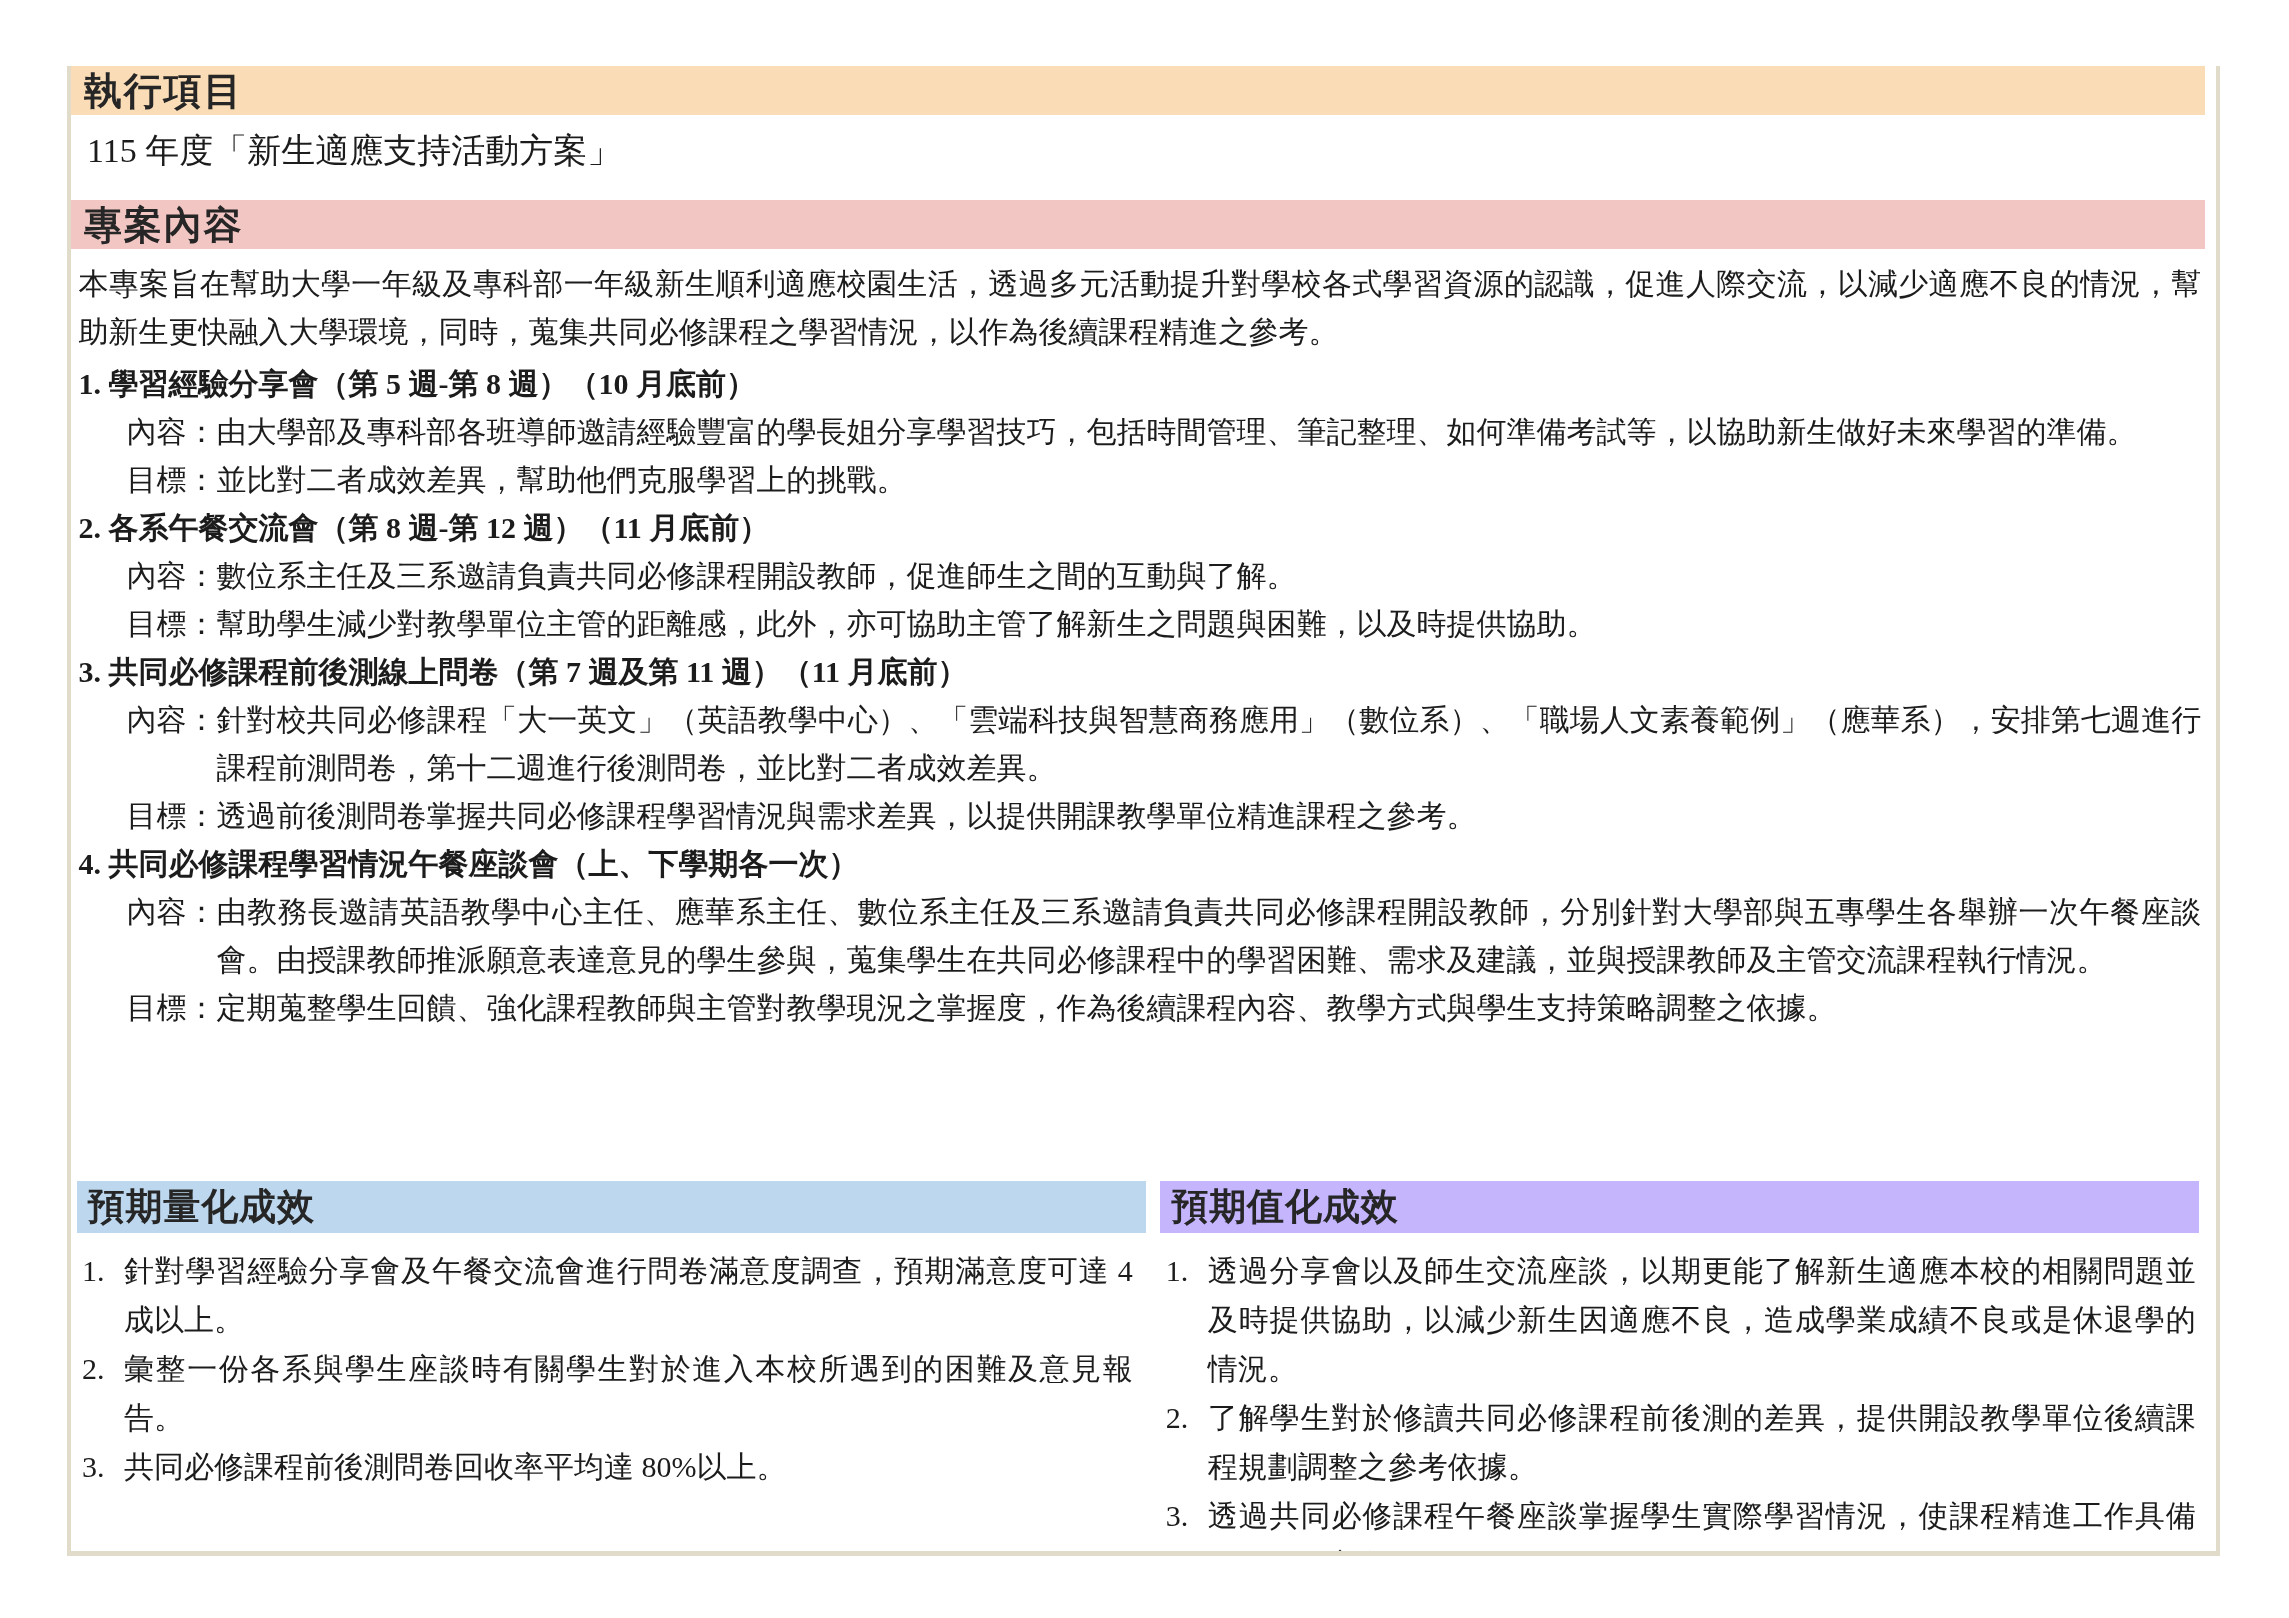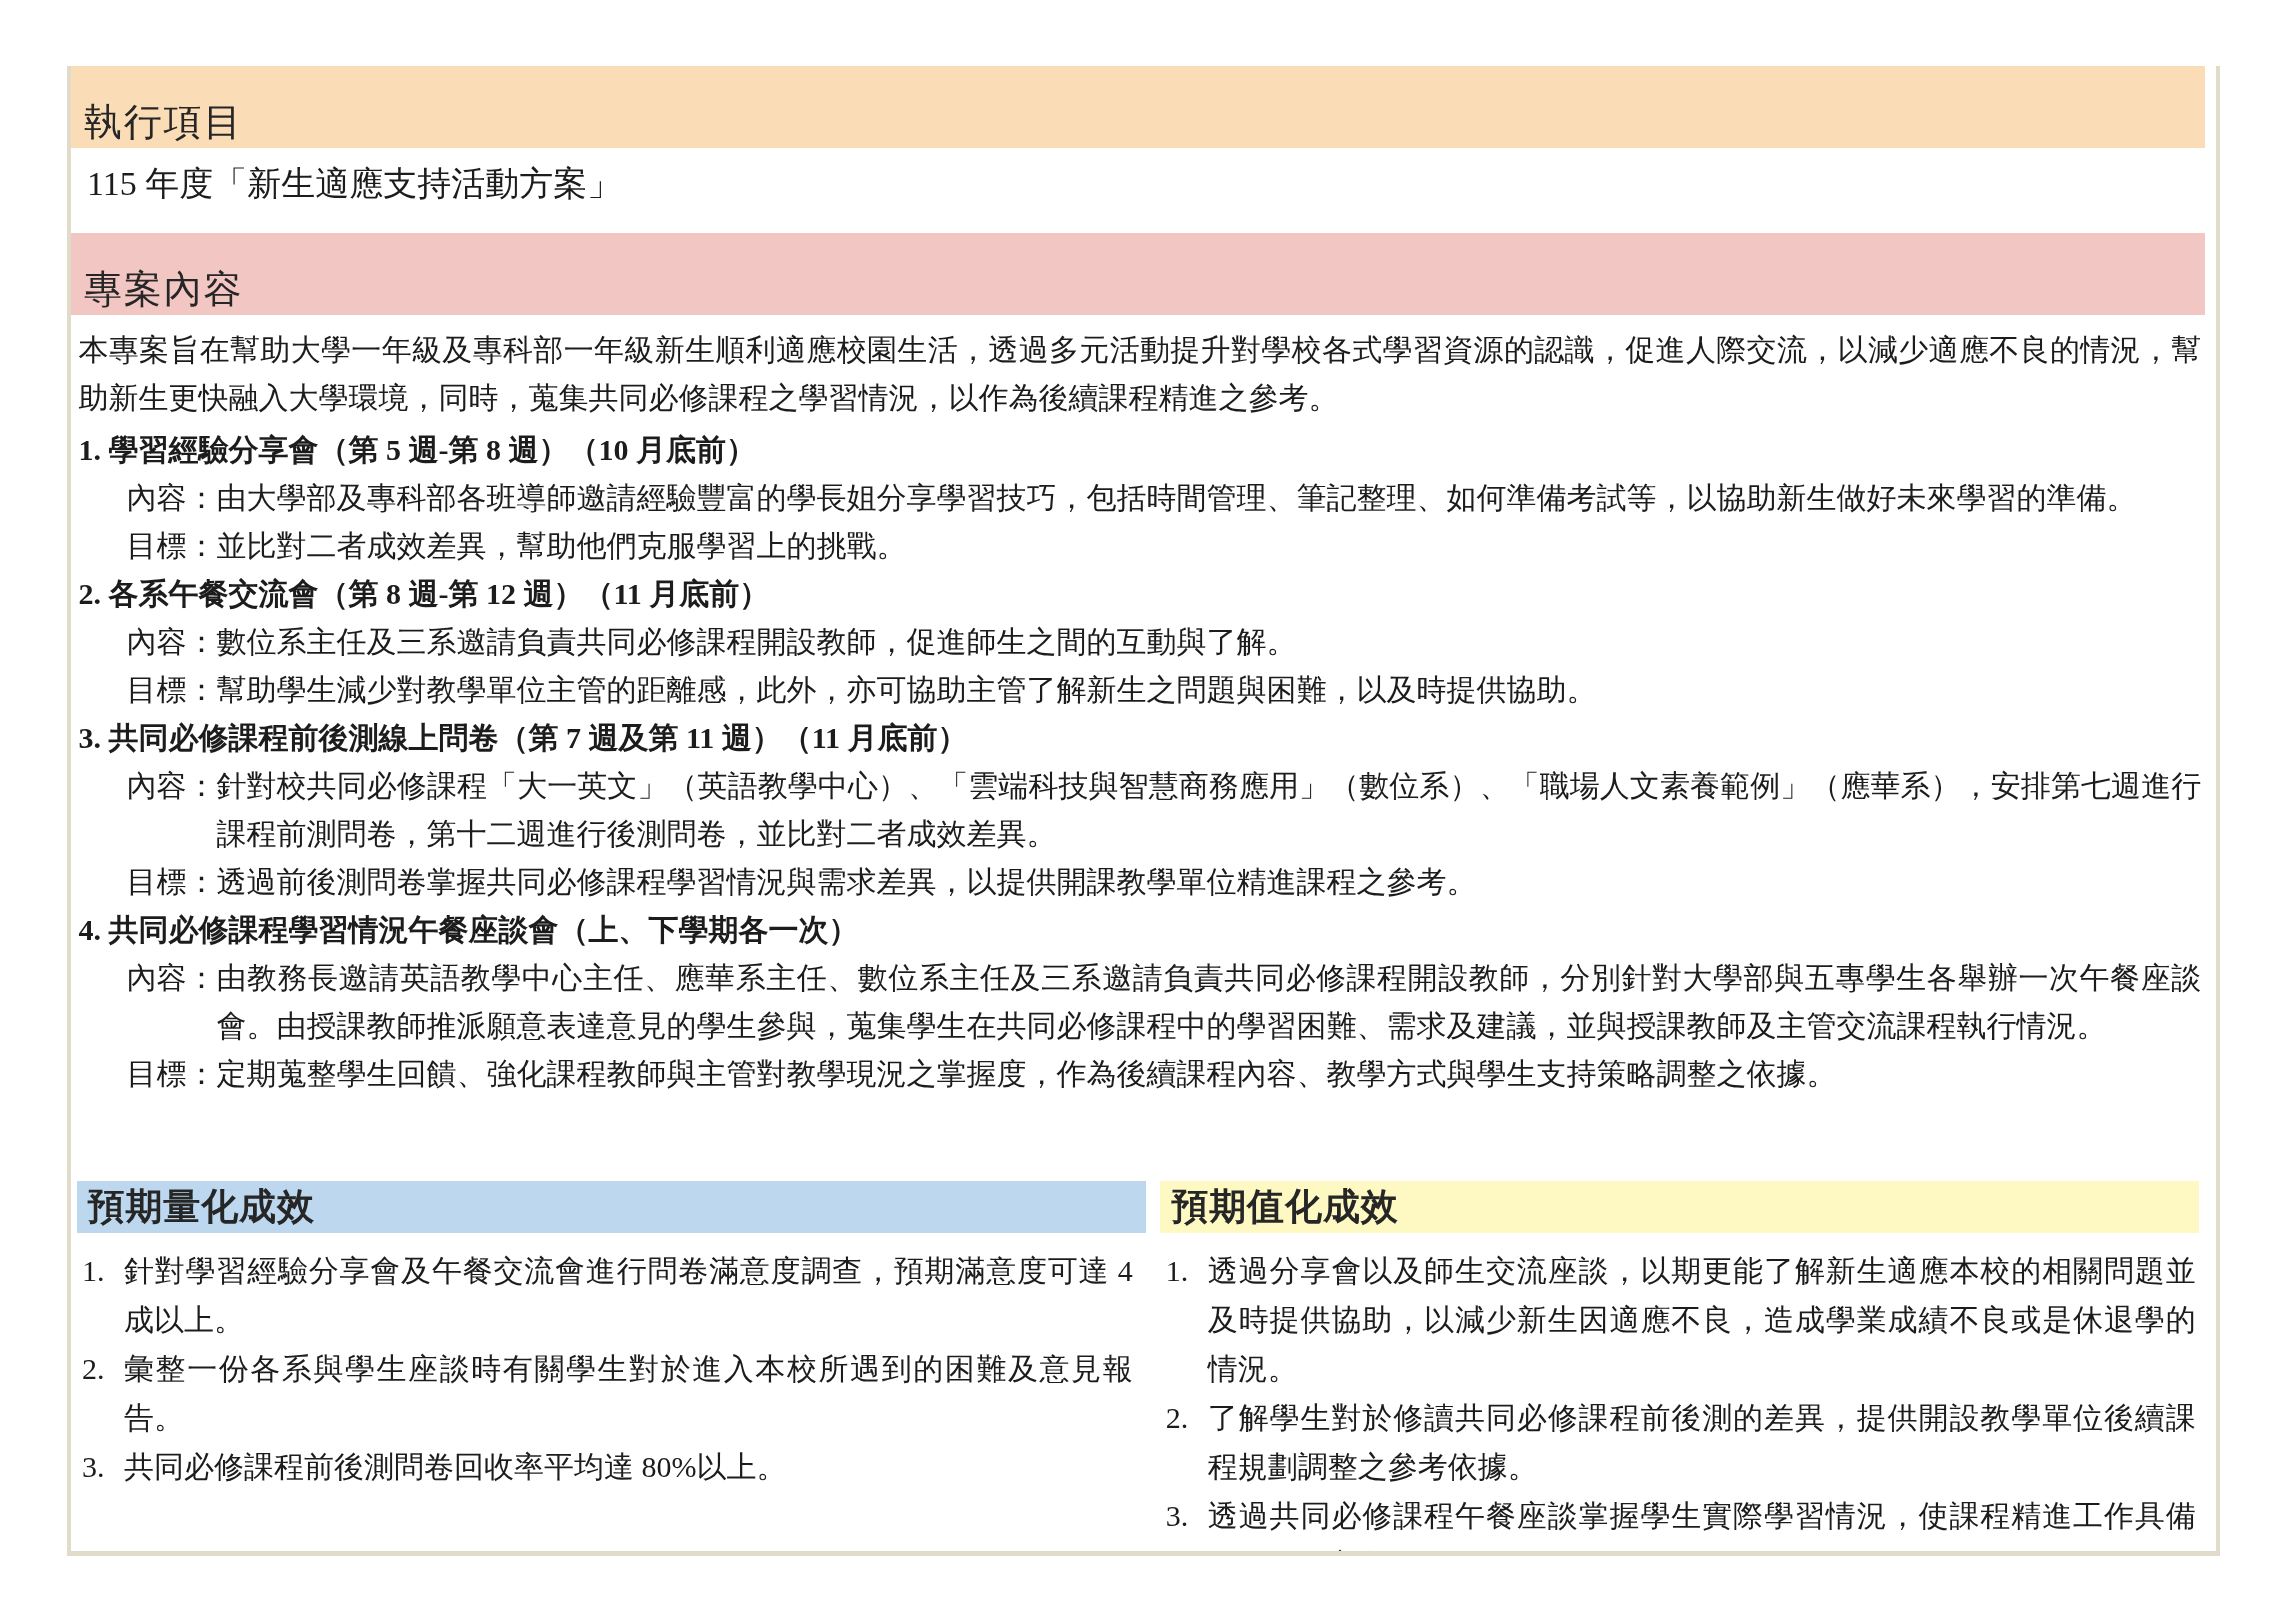--- a/index.html
+++ b/index.html
@@ -25,26 +25,26 @@
     width: 2153px;
     height: 1490px;
     box-sizing: border-box;
     border-left: 4.6px solid #e0dcc9;
     border-right: 4.6px solid #e0dcc9;
     border-bottom: 5.5px solid #e0dcc9;
     background: #ffffff;
     overflow: hidden;
   }
   .band {
-    height: 82px;
-    display: flex;
-    align-items: flex-end;
+    height: 49px;
+    display: flex;
+    align-items: flex-start;
     padding-left: 13px;
     margin-right: 11px;
-    font-weight: normal;
+    font-weight: bold;
     font-size: 38px;
     letter-spacing: 1.8px;
     color: #262626;
   }
   .band-exec    { background: #fadcb6; }
   .band-content { background: #f2c6c3; }
   .proj-title {
     height: 85px;
     box-sizing: border-box;
     padding: 13px 11px 0 16px;
@@ -93,21 +93,21 @@
     height: 52px;
     display: flex;
     align-items: center;
     padding-left: 11px;
     font-weight: bold;
     font-size: 37px;
     letter-spacing: 0.9px;
     color: #262626;
   }
   .band-quant { background: #bdd8ee; font-family: Liberation Mono, monospace; }
-  .band-qual  { background: #fef9c3; margin-right: 9.2px; }
+  .band-qual  { background: #c4b5fd; margin-right: 9.2px; }
   .olist {
     padding: 13px 3.7px 0 5.5px;
     font-size: 30px;
     line-height: 49px;
   }
   .oli { display: flex; }
   .oli .marker { flex: 0 0 42px; }
   .oli .t { flex: 1; text-align: justify; padding-right: 9.2px; }
 </style>
 </head>

